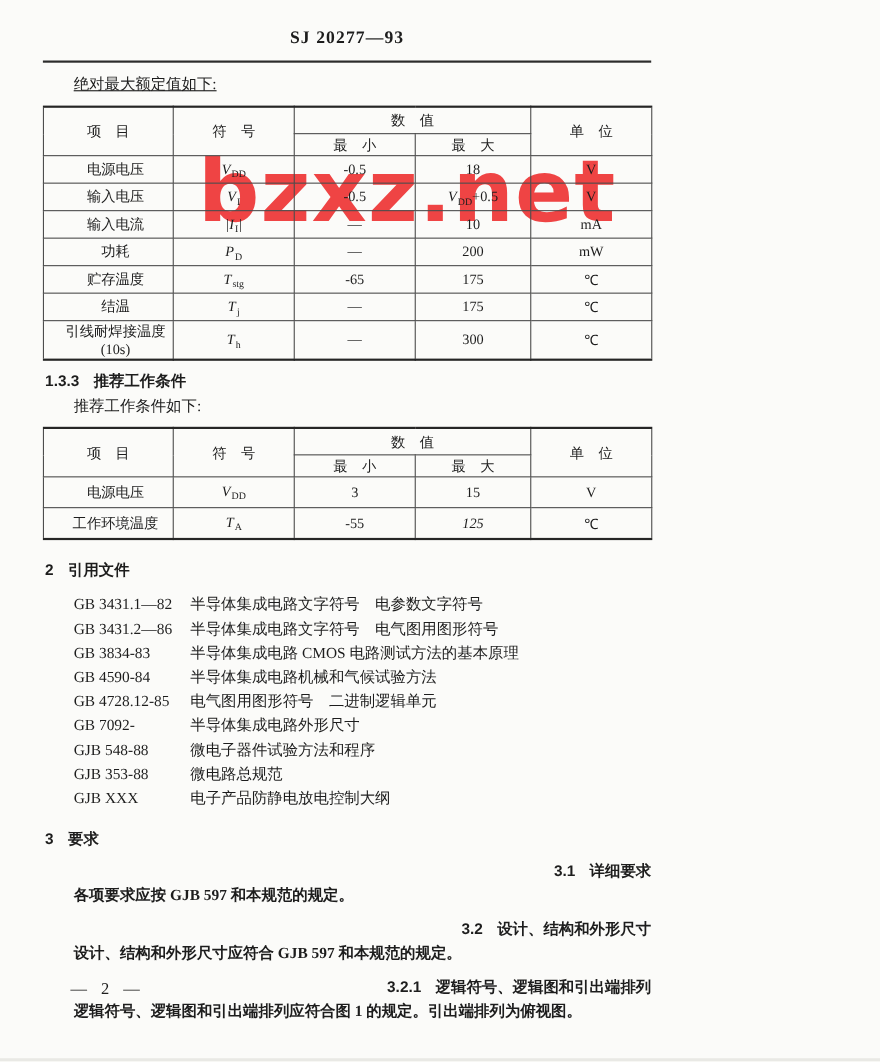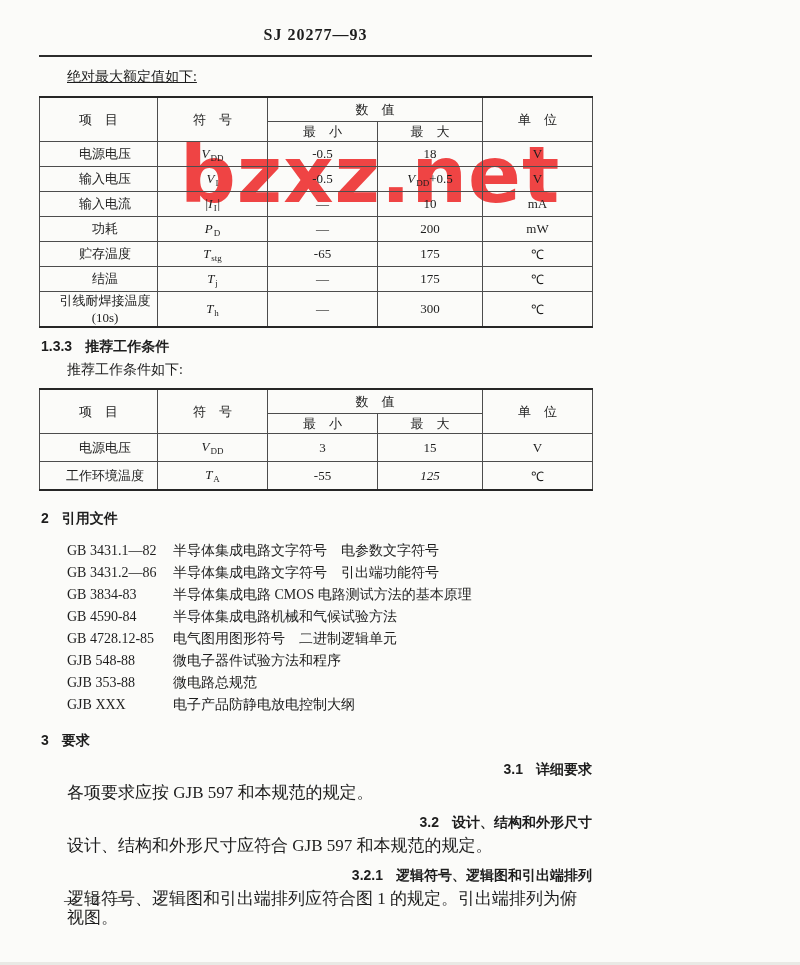--- a/index.html
+++ b/index.html
@@ -84,22 +84,23 @@
   .h-133 { margin: 9px 0 0 2px; }
   .intro2 { margin: 6px 0 9px 28px; font-size: 14px; }
   .h-refs { margin: 18px 0 0 2px; }
   .ref-list { margin: 13px 0 0 28px; }
   .ref-row { line-height: 22px; font-size: 14px; white-space: nowrap; }
   .ref-code { display: inline-block; width: 106px; }
   .h-3   { margin: 15px 0 0 2px; }
   .h-sub { margin: 11px 0 0 2px; text-align: right; }
   .body-text {
     margin: 5px 0 0 28px;
-    font-size: 17px;
+    font-size: 14px;
     line-height: 19px;
+    font-weight: bold;
   }
   .page-footer {
     position: absolute;
     left: 64px; top: 892px;
     font-size: 15px;
     word-spacing: 9px;
     z-index: 1;
   }
   .scan-bottom-edge {
     position: absolute;
@@ -232,24 +233,25 @@
         <td class="cell-max"><span class="vpre">125</span></td>
         <td class="cell-unit">℃</td>
       </tr>
     </tbody>
   </table>
 
   <div class="sec-h h-refs"><span class="num">2</span><span>引用文件</span></div>
 
   <div class="ref-list">
     <div class="ref-row"><span class="ref-code">GB 3431.1—82</span><span class="ref-title">半导体集成电路文字符号　电参数文字符号</span></div>
-    <div class="ref-row"><span class="ref-code">GB 3431.2—86</span><span class="ref-title">半导体集成电路文字符号　引出端功能符号</span></div>
+    <div class="ref-row"><span class="ref-code">GB 3431.2—86</span><span class="ref-title">半导体集成电路文字符号　电气图用图形符号</span></div>
     <div class="ref-row"><span class="ref-code">GB 3834-83</span><span class="ref-title">半导体集成电路 CMOS 电路测试方法的基本原理</span></div>
     <div class="ref-row"><span class="ref-code">GB 4590-84</span><span class="ref-title">半导体集成电路机械和气候试验方法</span></div>
     <div class="ref-row"><span class="ref-code">GB 4728.12-85</span><span class="ref-title">电气图用图形符号　二进制逻辑单元</span></div>
+    <div class="ref-row"><span class="ref-code">GB 7092-</span><span class="ref-title">半导体集成电路外形尺寸</span></div>
     <div class="ref-row"><span class="ref-code">GJB 548-88</span><span class="ref-title">微电子器件试验方法和程序</span></div>
     <div class="ref-row"><span class="ref-code">GJB 353-88</span><span class="ref-title">微电路总规范</span></div>
     <div class="ref-row"><span class="ref-code">GJB XXX</span><span class="ref-title">电子产品防静电放电控制大纲</span></div>
   </div>
 
   <div class="sec-h h-3"><span class="num">3</span><span>要求</span></div>
 
   <div class="sec-h h-sub"><span class="num">3.1</span><span>详细要求</span></div>
   <p class="body-text">各项要求应按 GJB 597 和本规范的规定。</p>
 

